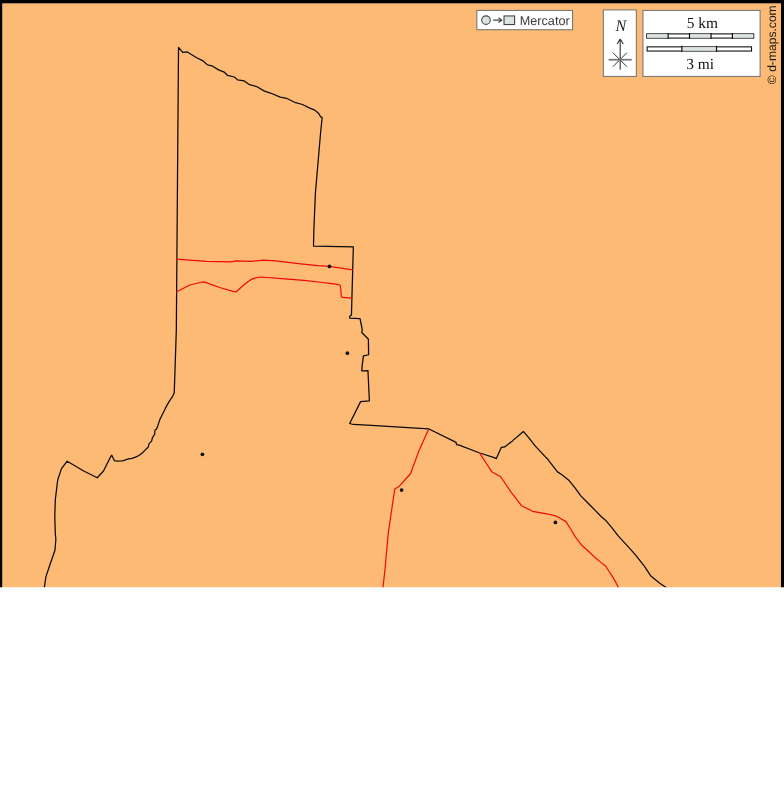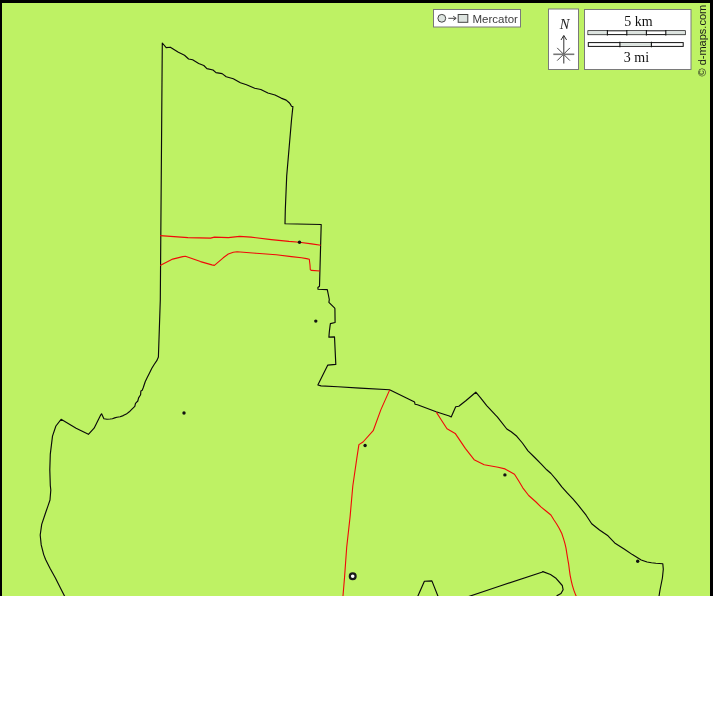--- a/index.html
+++ b/index.html
@@ -1,16 +1,16 @@
 <!DOCTYPE html>
 <html><head>
 <meta charset="utf-8">
 <style>
   html,body{margin:0;padding:0;background:#fff;}
-  #page{position:relative;width:713px;height:596px;background:#bef264;overflow:hidden;
+  #page{position:relative;width:713px;height:534px;background:#fdba74;overflow:hidden;
         font-family:"Liberation Sans", sans-serif;}
   svg{position:absolute;left:0;top:0;}
 </style>
 </head>
 <body>
 <div id="page">
 <svg width="713" height="718" viewBox="0 0 713 718">
 
   <rect x="0" y="0" width="713" height="3" fill="#000"></rect>
 

